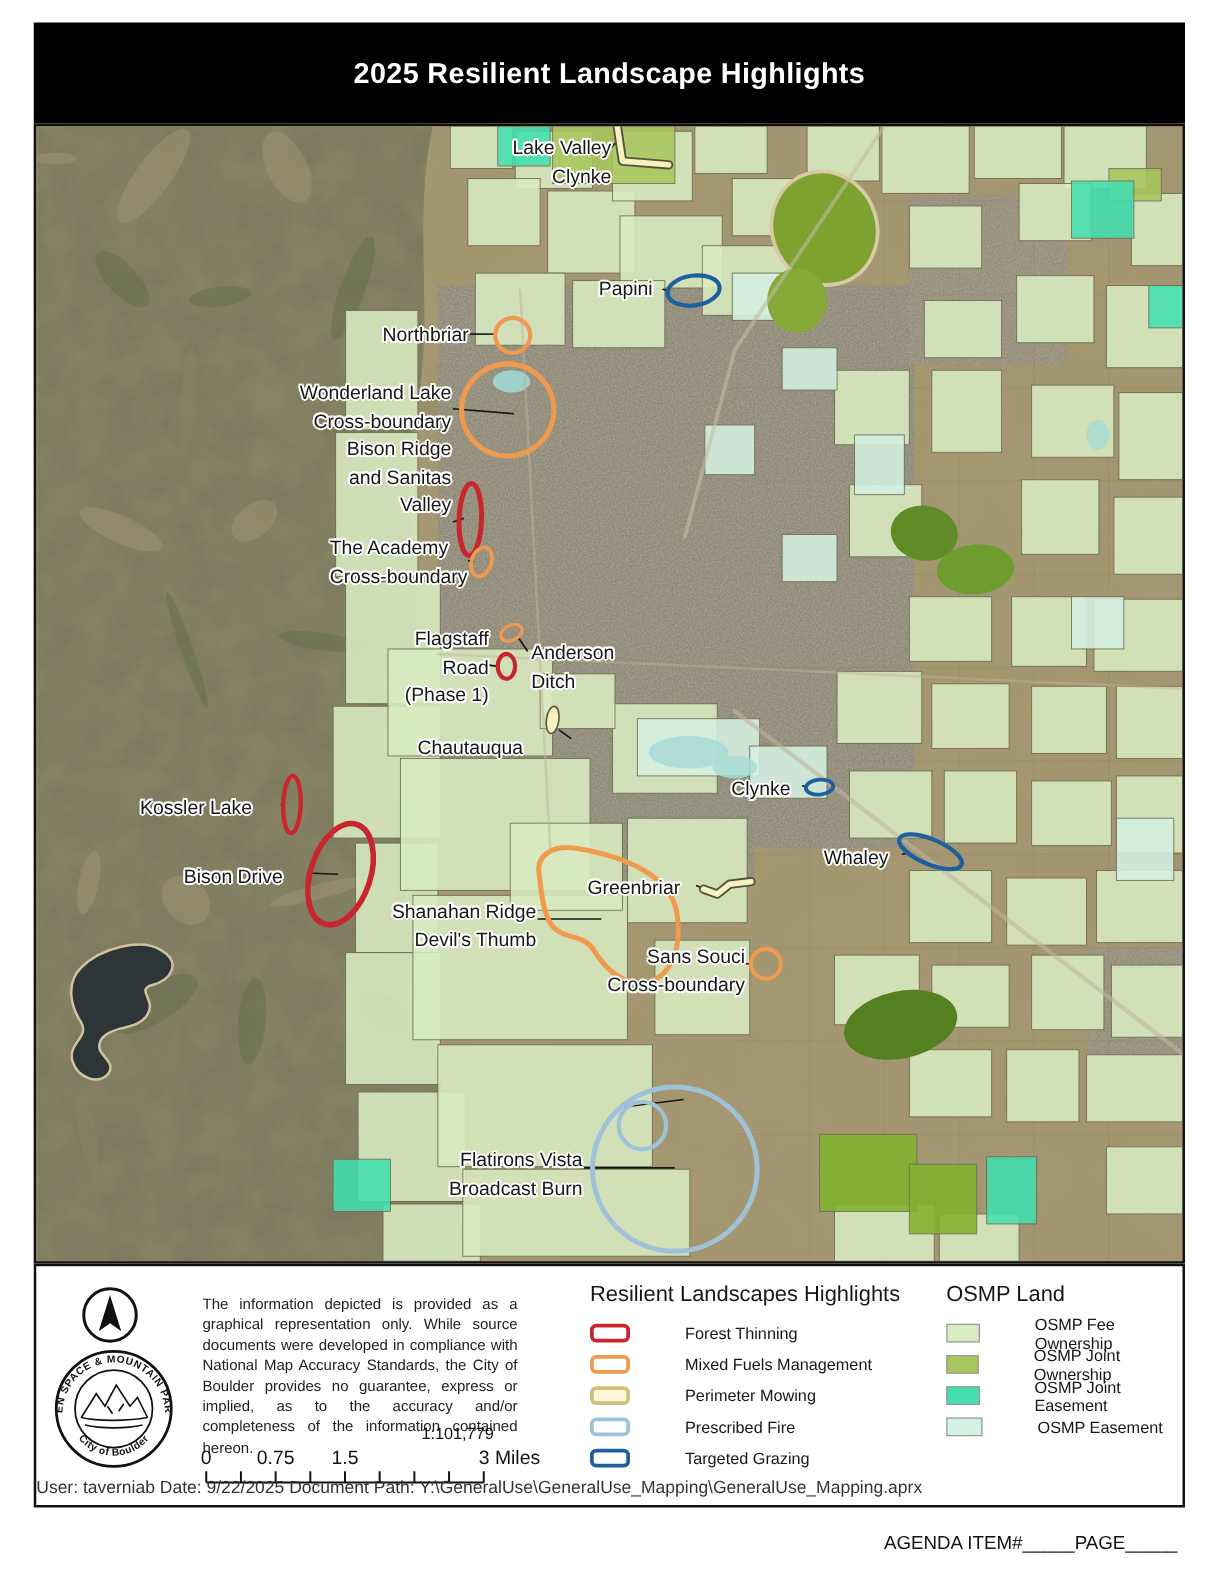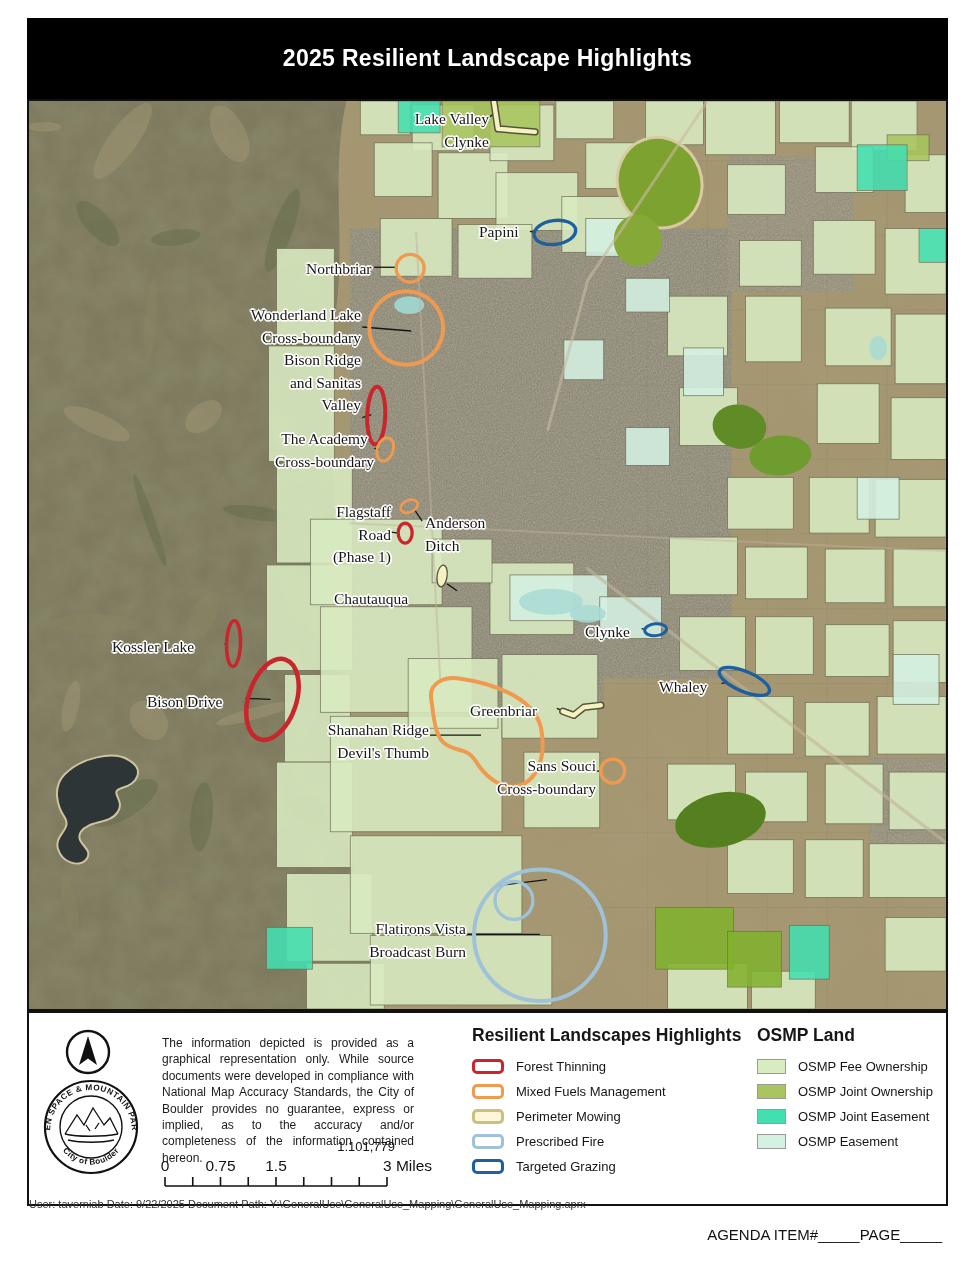--- a/index.html
+++ b/index.html
@@ -7,40 +7,40 @@
         font-family:"Liberation Sans",sans-serif;color:#141414;}
   .title-bar{position:absolute;left:27px;top:18px;width:921px;height:81px;background:#000;
         display:flex;align-items:center;justify-content:center;}
   .title-bar h1{margin:0;color:#fff;font-size:23px;font-weight:bold;letter-spacing:.3px;}
   .map-box{position:absolute;left:27px;top:99px;width:921px;height:912px;border:2px solid #111;
         box-sizing:border-box;background:#A39671;overflow:hidden;}
   .map-box svg.basemap{position:absolute;left:0;top:0;width:100%;height:100%;}
   #map-labels{position:absolute;left:0;top:0;width:919px;height:908px;pointer-events:none;}
   .maplabel{position:absolute;font-size:15.5px;line-height:22.5px;color:#161616;white-space:nowrap;
         text-shadow:1.6px 0 0 #fff,-1.6px 0 0 #fff,0 1.6px 0 #fff,0 -1.6px 0 #fff,
-        1.2px 1.2px 0 #fff,-1.2px 1.2px 0 #fff,1.2px -1.2px 0 #fff,-1.2px -1.2px 0 #fff;font-family:Liberation Serif, serif;}
+        1.2px 1.2px 0 #fff,-1.2px 1.2px 0 #fff,1.2px -1.2px 0 #fff,-1.2px -1.2px 0 #fff;}
   .maplabel span{display:block;}
   .legend-box{position:absolute;left:27px;top:1011px;width:921px;height:195px;background:#fff;
         border:2px solid #111;box-sizing:border-box;}
   .north{position:absolute;left:36px;top:16px;}
   .logo{position:absolute;left:12px;top:64px;}
   .disclaimer{position:absolute;left:133px;top:22px;width:252px;font-size:12px;line-height:16.4px;
         text-align:justify;color:#1c1c1c;}
   .scale-ratio{position:absolute;left:278px;top:126px;width:88px;text-align:right;font-size:13px;}
   .scalebar{position:absolute;left:130px;top:140px;}
   .leg-col{position:absolute;top:12px;}
   .leg-col.highlights{left:443px;width:280px;}
   .leg-col.osmp{left:728px;width:190px;}
-  .leg-title{font-size:17.5px;color:#161616;margin:0 0 12px 0;font-weight:bold;}
-  .leg-item{display:flex;align-items:center;margin-bottom:8px;height:17px;}
+  .leg-title{font-size:17.5px;color:#161616;margin:0 0 12px 0;font-weight:normal;}
+  .leg-item{display:flex;align-items:center;margin-bottom:8px;height:17px;gap:32px;}
   .leg-item .lab{font-size:13px;margin-left:12px;color:#161616;}
   .sw-outline{width:26px;height:9px;background:#fff;border-radius:5px;}
   .sw-fill{width:29px;height:15px;border:1px solid #9a9a9a;box-sizing:border-box;}
   .leg-note{position:absolute;left:615px;top:147px;width:302px;font-size:12.5px;line-height:16px;color:#1c1c1c;}
-  .footer-left{position:absolute;left:29px;top:1181px;font-size:11px;color:#333;margin-top:17px;}
+  .footer-left{position:absolute;left:29px;top:1181px;font-size:14px;color:#333;}
   .footer-right{position:absolute;right:35px;top:1226px;font-size:15px;color:#111;}
 </style>
 </head>
 <body>
 
 <div class="page">
 
   <div class="title-bar">
     <h1>2025 Resilient Landscape Highlights</h1>
   </div>
@@ -297,21 +297,21 @@
         </div>
         <div class="maplabel" style="top: 203px; right: 587px; text-align: right;">
           <span>Wonderland Lake</span>
           <span>Cross-boundary</span>
         </div>
         <div class="maplabel" style="top: 248px; right: 587px; text-align: right;">
           <span>Bison Ridge</span>
           <span>and Sanitas</span>
           <span>Valley</span>
         </div>
-        <div class="maplabel" style="top: 327px; right: 574px; text-align: center;">
+        <div class="maplabel" style="top: 327px; right: 574px; text-align: left;">
           <span>The Academy</span>
           <span>Cross-boundary</span>
         </div>
         <div class="maplabel" style="top: 400px; right: 557px; text-align: right;">
           <span>Flagstaff</span>
           <span>Road</span>
           <span>(Phase 1)</span>
         </div>
         <div class="maplabel" style="top: 411px; left: 396px;">
           <span>Anderson</span>

